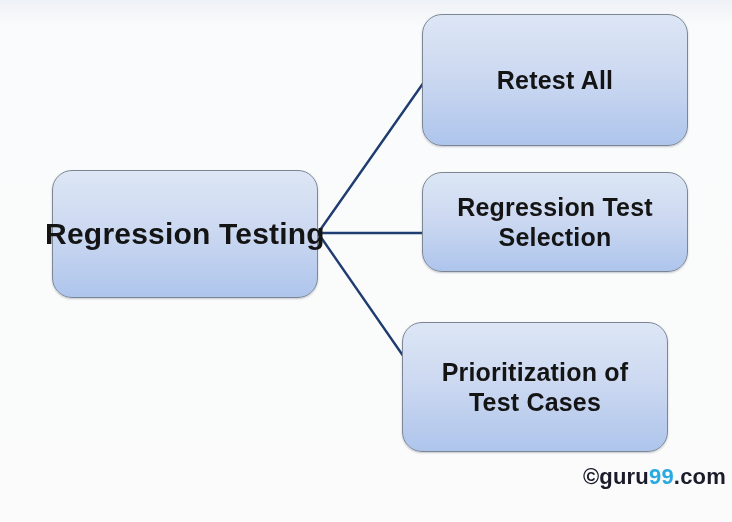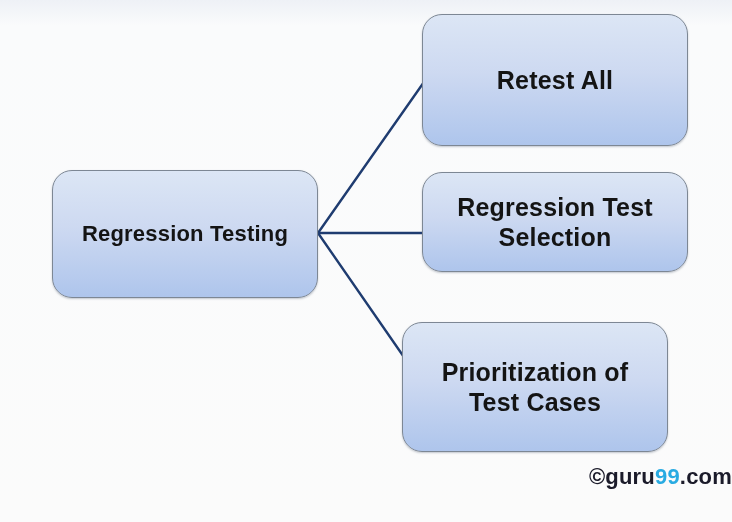--- a/index.html
+++ b/index.html
@@ -45,27 +45,27 @@
     padding: 6px 14px;
   }
   .node-label {
     font-weight: 700;
     font-size: 25px;
     line-height: 1.22;
     color: var(--box-text, #141414);
     letter-spacing: 0.2px;
   }
   .node-root { left: 52px; top: 170px; width: 266px; height: 128px; }
-  .node-root .node-label { font-size: 22px; white-space: nowrap; }
+  .node-root .node-label { font-size: 30px; white-space: nowrap; }
   .node-child-0 { left: 422px; top: 14px;  width: 266px; height: 132px; }
   .node-child-1 { left: 422px; top: 172px; width: 266px; height: 100px; }
   .node-child-2 { left: 402px; top: 322px; width: 266px; height: 130px; }
   .watermark {
     position: absolute;
-    right: 0;
+    right: 6px;
     top: 464px;
     font-weight: 700;
     font-size: 22px;
     letter-spacing: 0.2px;
     color: var(--wm-dark, #1b1b2a);
     white-space: nowrap;
   }
   .watermark .hl {
     color: var(--wm-blue, #29abe2);
   }

